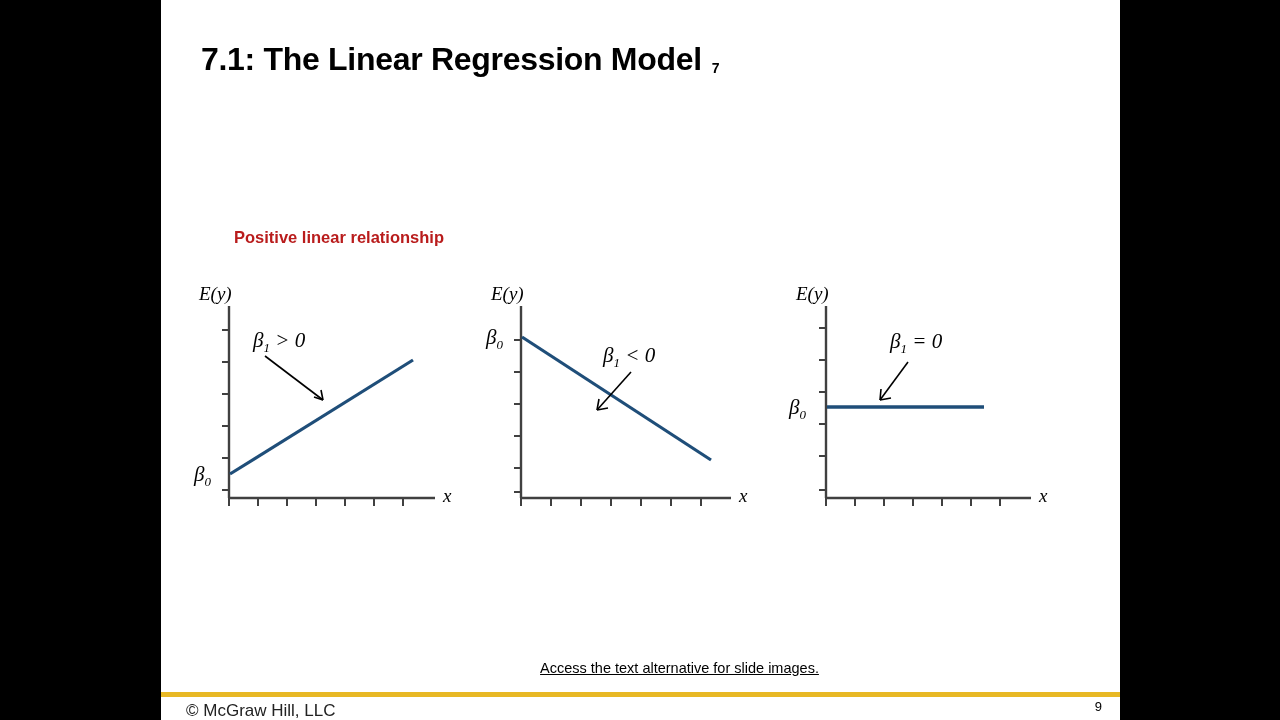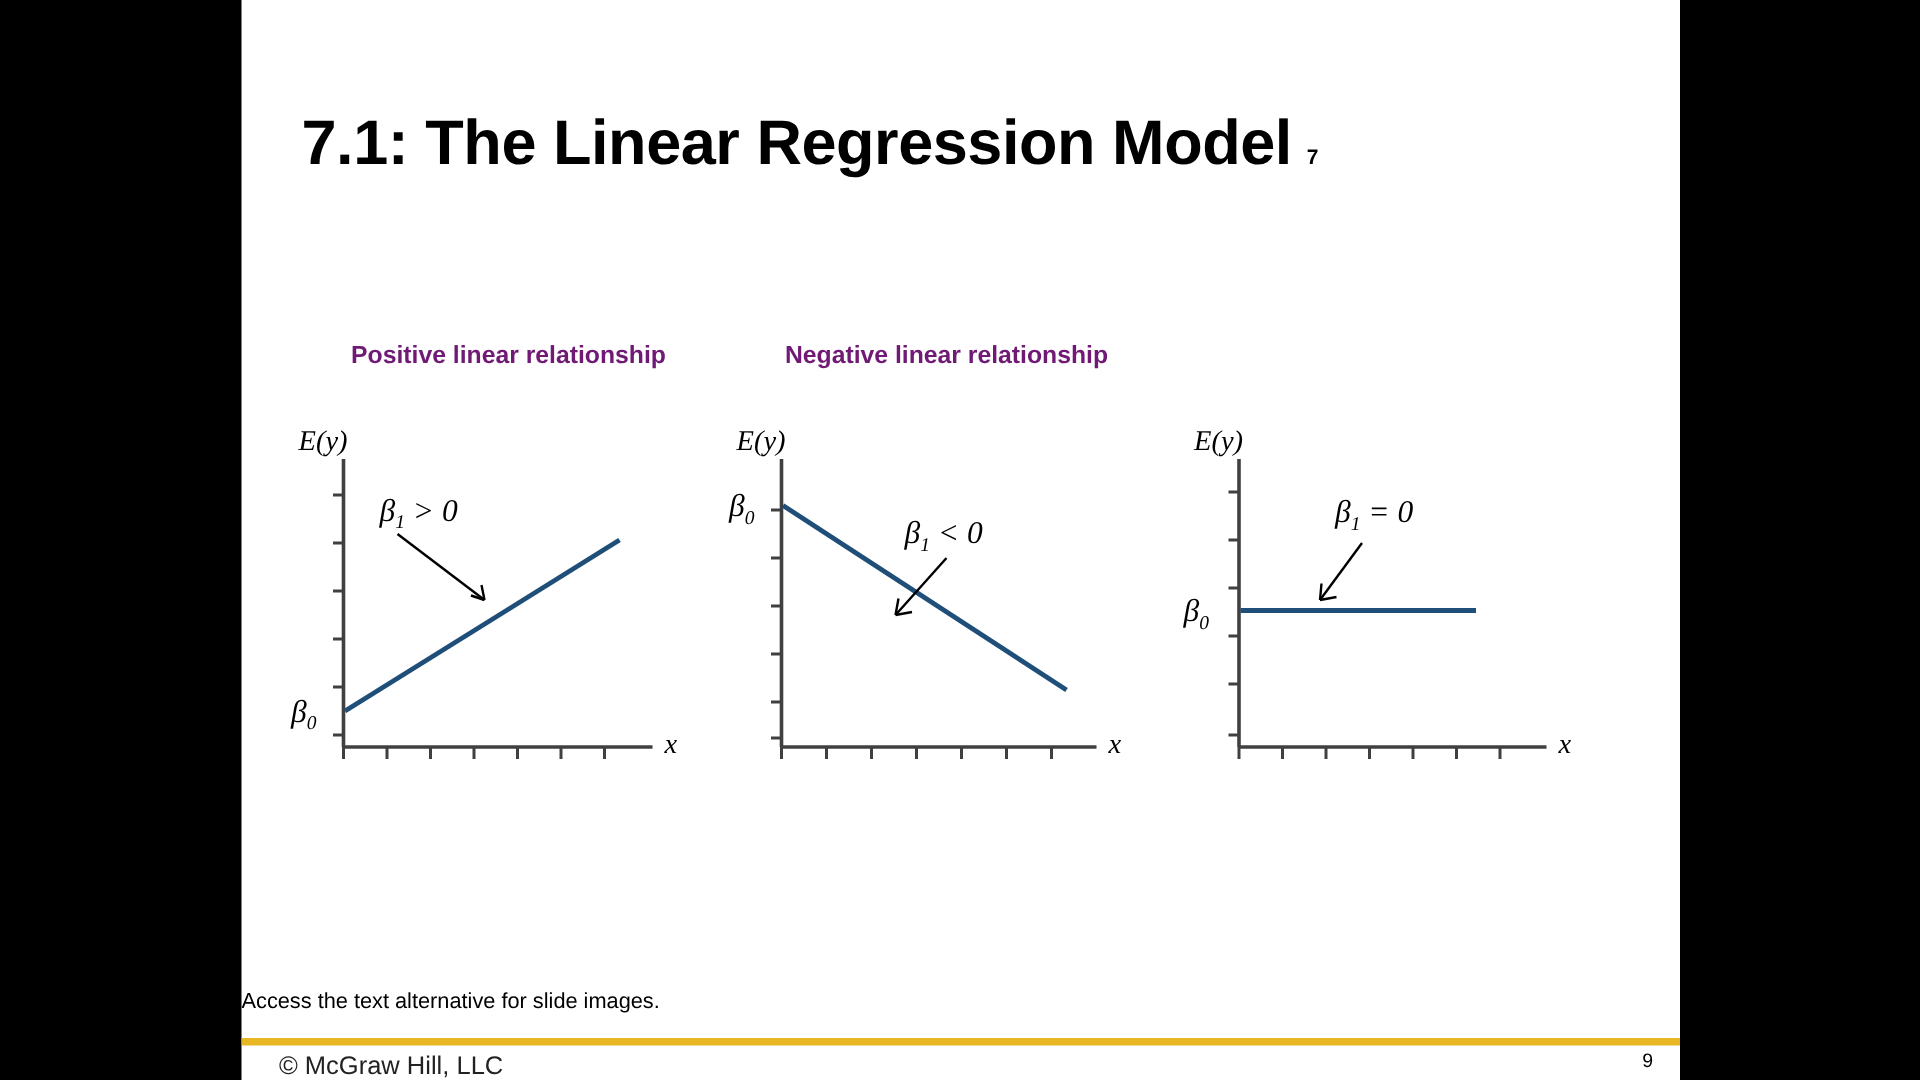--- a/index.html
+++ b/index.html
@@ -38,26 +38,25 @@
   #title-row {
     position: absolute;
     left: 40px;
     top: 37px;
     display: flex;
     align-items: flex-end;
   }
   #slide-title {
     font-family: "Liberation Sans", sans-serif;
     font-weight: bold;
-    font-size: 42px;
+    font-size: 32px;
     line-height: 44px;
     color: #000000;
     letter-spacing: -0.3px;
     white-space: nowrap;
-    margin-top: 36px;
   }
   #title-superscript {
     font-family: "Liberation Sans", sans-serif;
     font-size: 14px;
     font-weight: bold;
     color: #000000;
     margin-left: 10px;
     margin-bottom: 5px;
   }
 
@@ -81,42 +80,44 @@
 
   .figure-title {
     position: absolute;
     top: 0;
     left: 0;
     width: 300px;
     text-align: center;
     font-family: "Liberation Sans", sans-serif;
     font-weight: bold;
     font-size: 16.5px;
-    color: #701a75;
+    color: #b91c1c;
     white-space: nowrap;
   }
   .figure-plot {
     position: absolute;
     top: 26px;
     left: 0;
     width: 300px;
     height: 239px;
     margin-top: 30px;
   }
   .figure-plot svg { display: block; }
 
   
   #alt-text-link {
     position: absolute;
     left: 0;
     top: 660px;
     width: 1037px;
+    text-align: center;
     font-family: "Liberation Sans", sans-serif;
     font-size: 14.5px;
     color: #000000;
+    text-decoration: underline;
     cursor: pointer;
   }
 
   
   #gold-rule {
     position: absolute;
     left: 0;
     top: 692px;
     width: 959px;
     height: 5px;
@@ -217,21 +218,20 @@
           <text class="annot-label" x="64" y="63">β<tspan class="sub" dy="5">1</tspan><tspan dy="-5"> &gt; 0</tspan></text>
           <g>
             <line x1="76" y1="72" x2="134" y2="116" stroke="#000000" stroke-width="1.6"></line>
             <path d="M134 116 L125 113 M134 116 L132 106" stroke="#000000" stroke-width="1.6" fill="none"></path>
           </g>
         </svg>
       </div>
     </div>
 
     <div class="figure" id="figure-negative">
-      <div class="figure-title">Negative linear relationship</div>
       <div class="figure-plot">
         <svg width="300" height="239" viewBox="0 0 300 239">
           <line x1="40" y1="22" x2="40" y2="214" stroke="#404040" stroke-width="2.4"></line>
           <g stroke="#404040" stroke-width="2">
             <line x1="33" y1="56" x2="40" y2="56"></line>
             <line x1="33" y1="88" x2="40" y2="88"></line>
             <line x1="33" y1="120" x2="40" y2="120"></line>
             <line x1="33" y1="152" x2="40" y2="152"></line>
             <line x1="33" y1="184" x2="40" y2="184"></line>
             <line x1="33" y1="208" x2="40" y2="208"></line>

